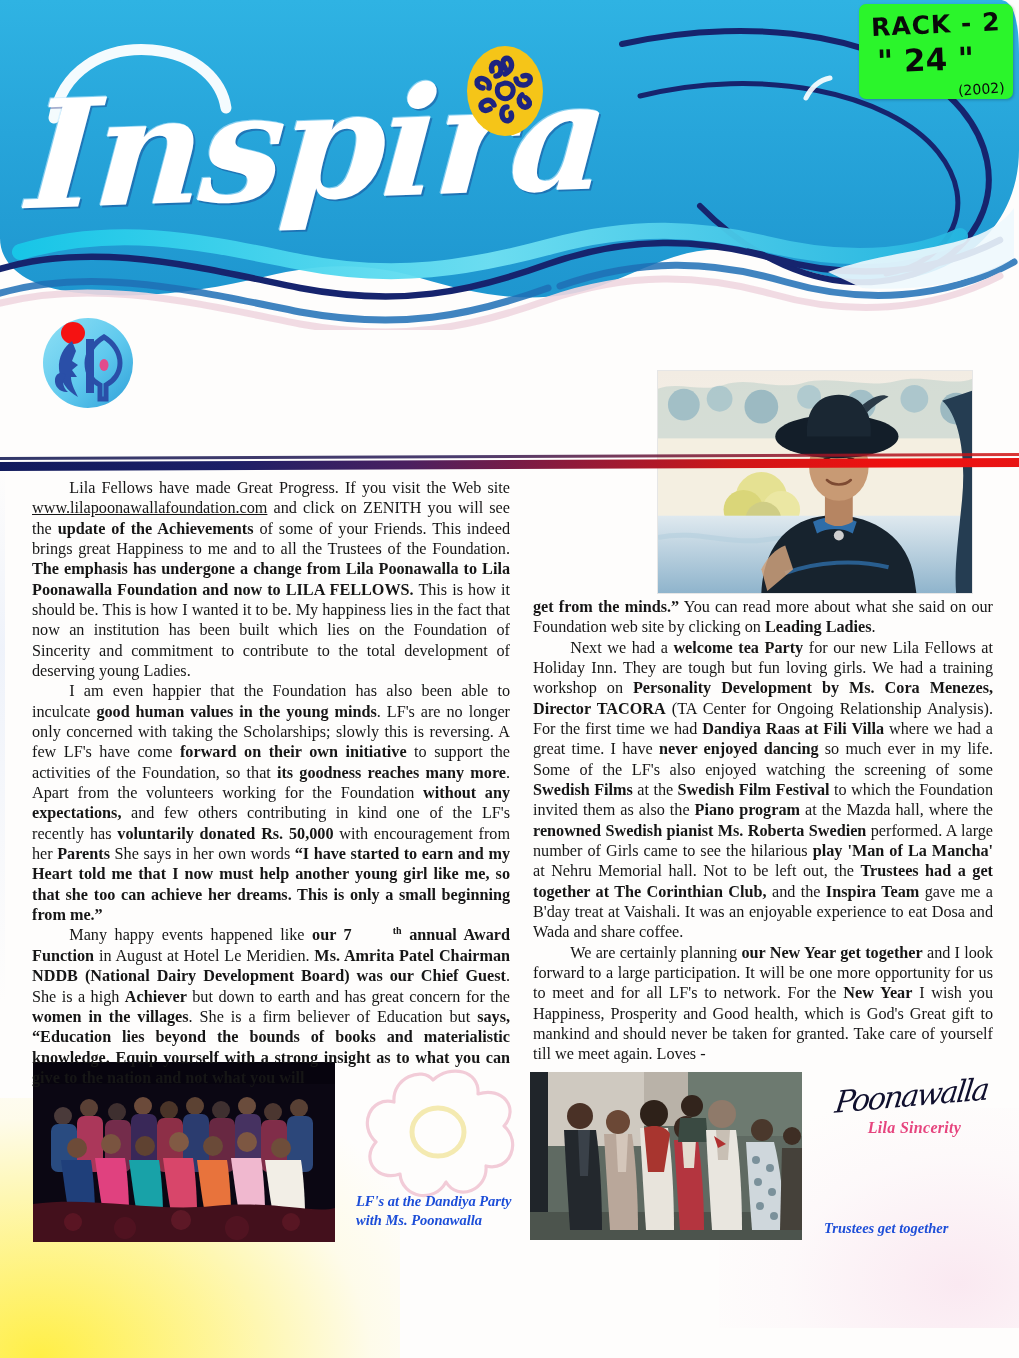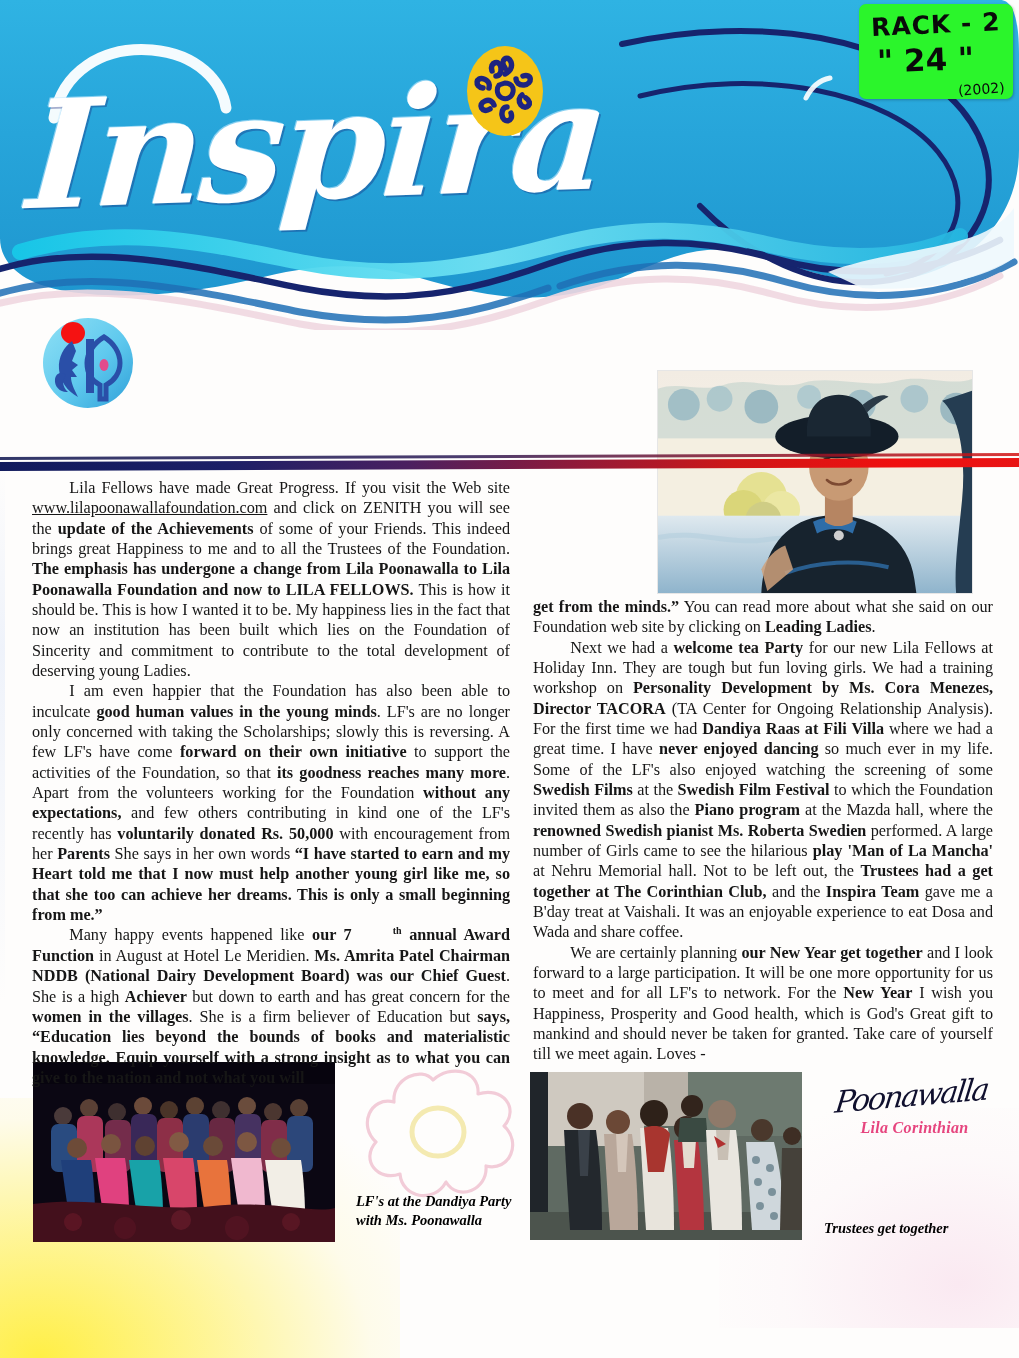--- a/index.html
+++ b/index.html
@@ -181,21 +181,21 @@
     width: 272px; height: 168px;
   }
   .photo svg { display: block; width: 100%; height: 100%; }
 
   .caption {
     position: absolute;
     font-family: "Liberation Serif", serif;
     font-weight: 700;
     font-style: italic;
     font-size: 14.5px;
-    color: #000000;
+    color: #1d4ed8;
     line-height: 1.32;
     z-index: 6;
   }
   .caption-dandiya { left: 356px; top: 1192px; width: 180px; }
   .caption-trustees { left: 824px; top: 1219px; width: 200px; }
 
   
   .wm-flower {
     position: absolute;
     left: 338px; top: 1058px;
@@ -575,21 +575,21 @@
         <path d="M252,76 L272,76 L272,158 L250,158 Z" fill="#45413a"></path>
       </g>
     </svg>
   </div>
 
   <div class="caption caption-dandiya">LF's at the Dandiya Party with Ms. Poonawalla</div>
   <div class="caption caption-trustees">Trustees get together</div>
 
   <div class="sig-block">
     <div class="sig-mark">Poonawalla</div>
-    <div class="sig-name">Lila Corinthian</div>
+    <div class="sig-name">Lila Sincerity</div>
   </div>
 
   <div class="columns">
     <div class="col col-left" id="col-left">
         <p><span>Lila Fellows have made Great Progress. If you visit the Web site </span><span class="url-link">www.lilapoonawallafoundation.com</span><span> and click on ZENITH you will see the </span><span style="font-weight: 700;">update of the Achievements</span><span> of some of your Friends. This indeed brings great Happiness to me and to all the Trustees of the Foundation. </span><span style="font-weight: 700;">The emphasis has undergone a change from Lila Poonawalla to Lila Poonawalla Foundation and now to LILA FELLOWS.</span><span> This is how it should be. This is how I wanted it to be. My happiness lies in the fact that now an institution has been built which lies on the Foundation of Sincerity and commitment to contribute to the total development of deserving young Ladies.</span></p>
         <p><span>I am even happier that the Foundation has also been able to inculcate </span><span style="font-weight: 700;">good human values in the young minds</span><span>. LF's are no longer only concerned with taking the Scholarships; slowly this is reversing. A few LF's have come </span><span style="font-weight: 700;">forward on their own initiative</span><span> to support the activities of the Foundation, so that </span><span style="font-weight: 700;">its goodness reaches many more</span><span>. Apart from the volunteers working for the Foundation </span><span style="font-weight: 700;">without any expectations,</span><span> and few others contributing in kind one of the LF's recently has </span><span style="font-weight: 700;">voluntarily donated Rs. 50,000</span><span> with encouragement from her </span><span style="font-weight: 700;">Parents</span><span> She says in her own words </span><span style="font-weight: 700;">“I have started to earn and my Heart told me that I now must help another young girl like me, so that she too can achieve her dreams. This is only a small beginning from me.”</span></p>
         <p><span>Many happy events happened like </span><span style="font-weight: 700;">our 7</span><sup class="ord" style="font-weight: 700;">th</sup><span style="font-weight: 700;"> annual Award Function</span><span> in August at Hotel Le Meridien.  </span><span style="font-weight: 700;">Ms. Amrita Patel Chairman NDDB (National Dairy Development Board) was our Chief Guest</span><span>. She is a high </span><span style="font-weight: 700;">Achiever</span><span> but down to earth and has great concern for the </span><span style="font-weight: 700;">women in the villages</span><span>. She is a firm believer of Education but </span><span style="font-weight: 700;">says,</span><span>  </span><span style="font-weight: 700;">“Education lies beyond the bounds of books and materialistic knowledge. Equip yourself with a strong insight as to what you can give to the nation and not what you will</span></p>
       </div>
     <div class="col col-right" id="col-right">
         <p class="noind"><span style="font-weight: 700;">get from the minds.”</span><span> You can read more about what she said on our Foundation web site by clicking on </span><span style="font-weight: 700;">Leading Ladies</span><span>.</span></p>

